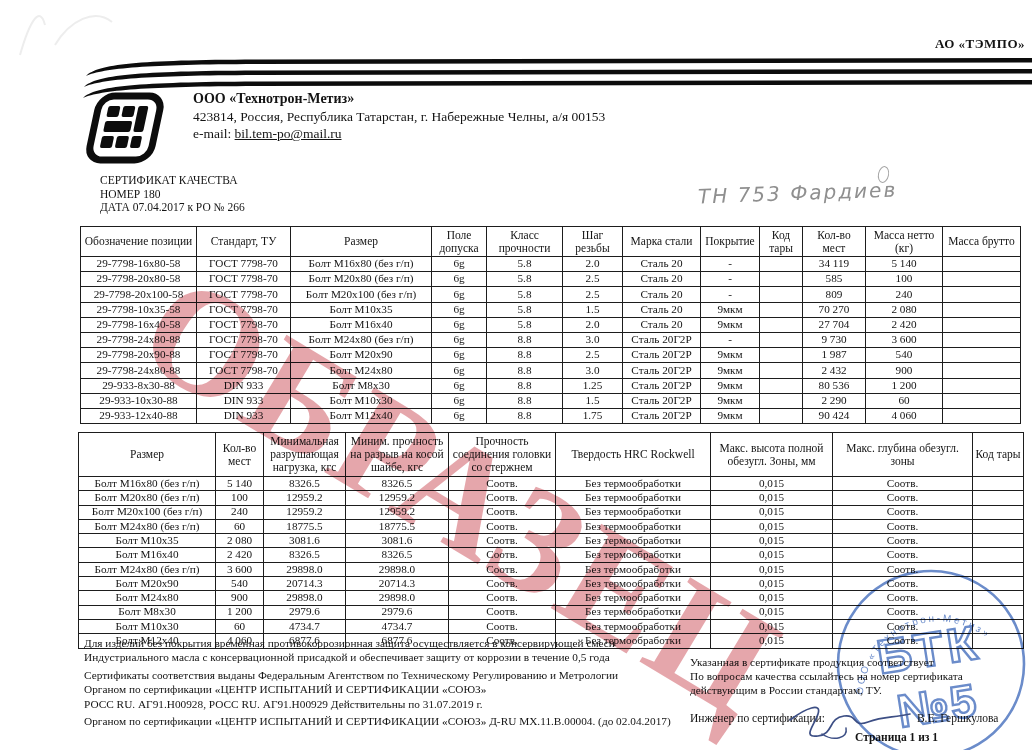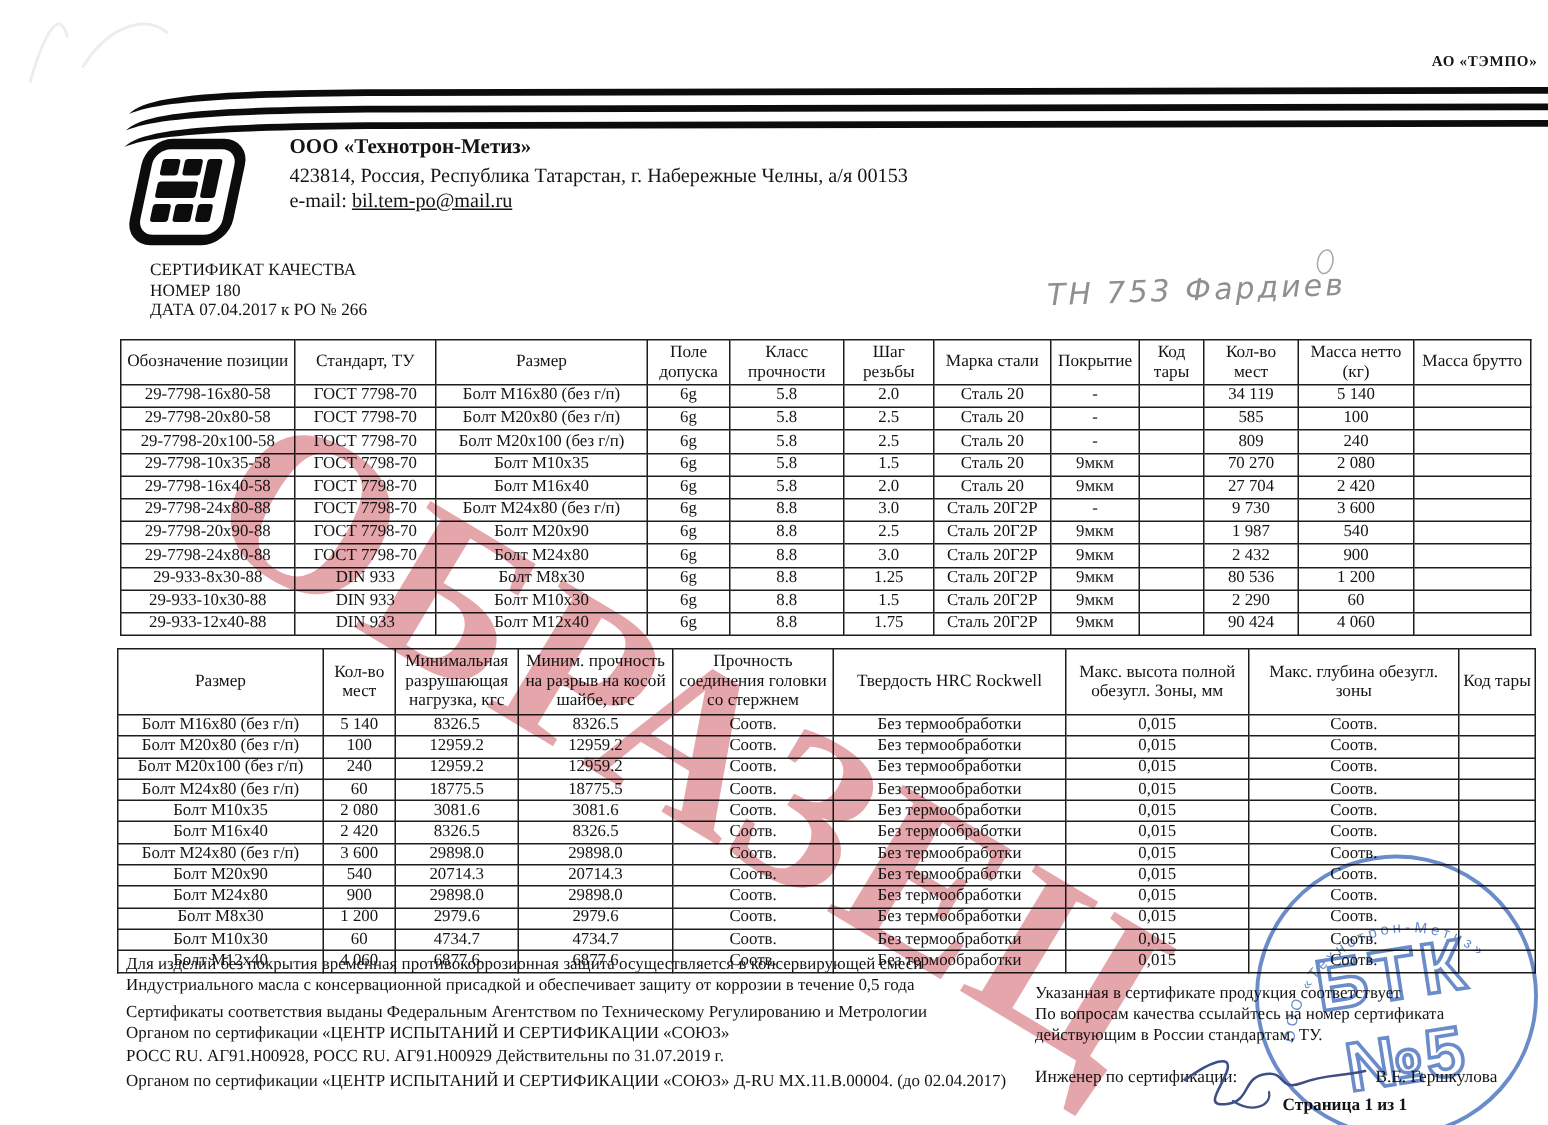--- a/index.html
+++ b/index.html
@@ -3,21 +3,21 @@
 <meta charset="utf-8">
 <style>
   html,body{margin:0;padding:0;}
   body{
     width:1032px;height:750px;background:#ffffff;position:relative;overflow:hidden;
     font-family:"Liberation Serif", serif;color:#141414;
   }
   .abs{position:absolute;}
 
   
-  .corner-company{left:0;top:36px;width:1025px;text-align:right;font-weight:bold;font-size:10px;letter-spacing:.5px;}
+  .corner-company{left:0;top:36px;width:1025px;text-align:right;font-weight:bold;font-size:13px;letter-spacing:.5px;}
   .swoosh{left:78px;top:54px;}
   .logo{left:84px;top:86px;}
   .company-block{left:193px;top:90px;font-size:13.5px;line-height:17.5px;}
   .company-block .nm{font-weight:bold;font-size:14px;}
   .email u{text-decoration:underline;}
   .cert-block{left:100px;top:174px;font-size:11.5px;line-height:13.5px;}
 
   .pencil-note{left:698px;top:181px;font-family:"DejaVu Sans",sans-serif;font-style:italic;
     font-size:20px;color:#8f8f8f;transform:rotate(-2deg);letter-spacing:2px;white-space:nowrap;}
   .pencil-flourish{left:878px;top:166px;width:9px;height:15px;border:1.5px solid #a6a6a6;border-radius:50%;transform:rotate(12deg);}

